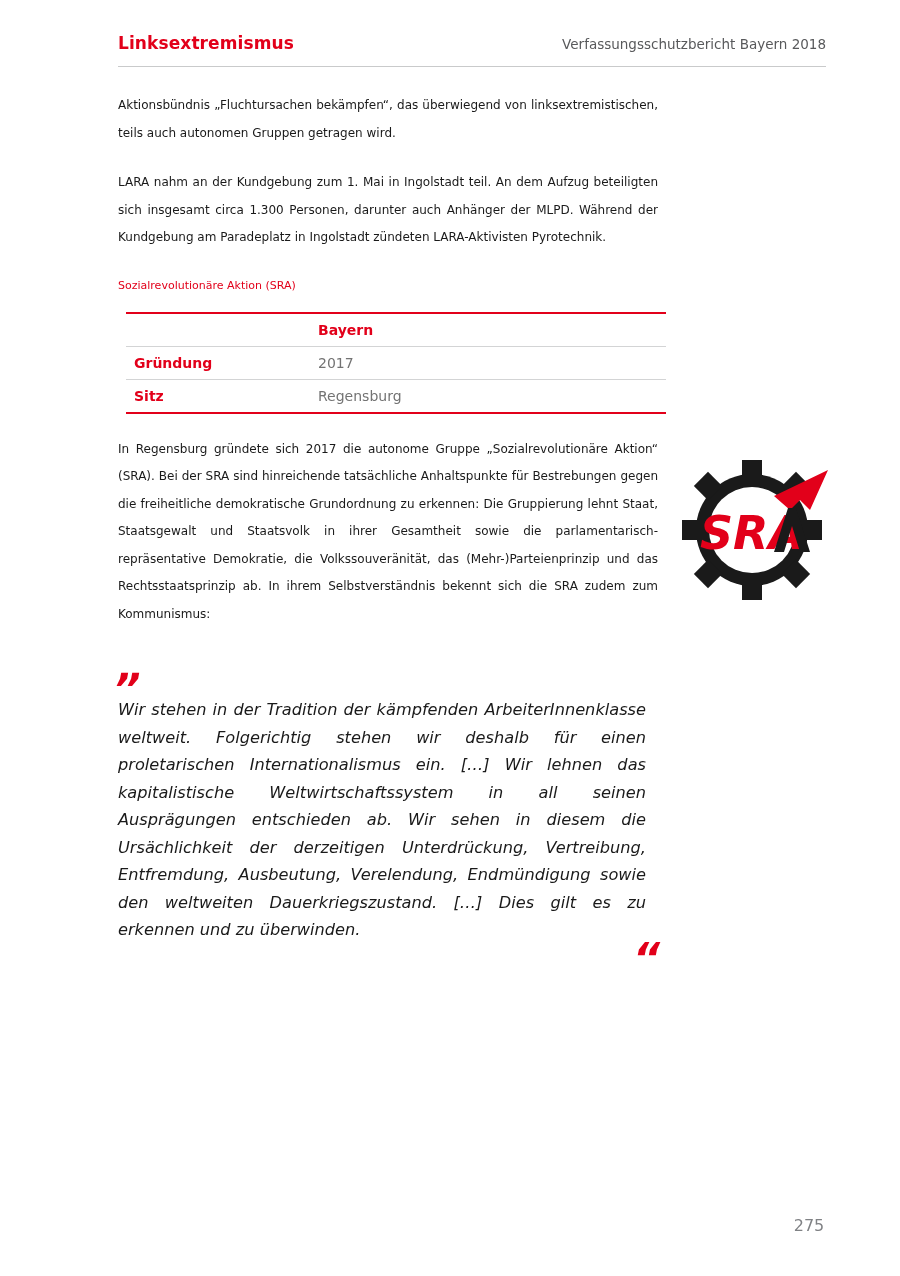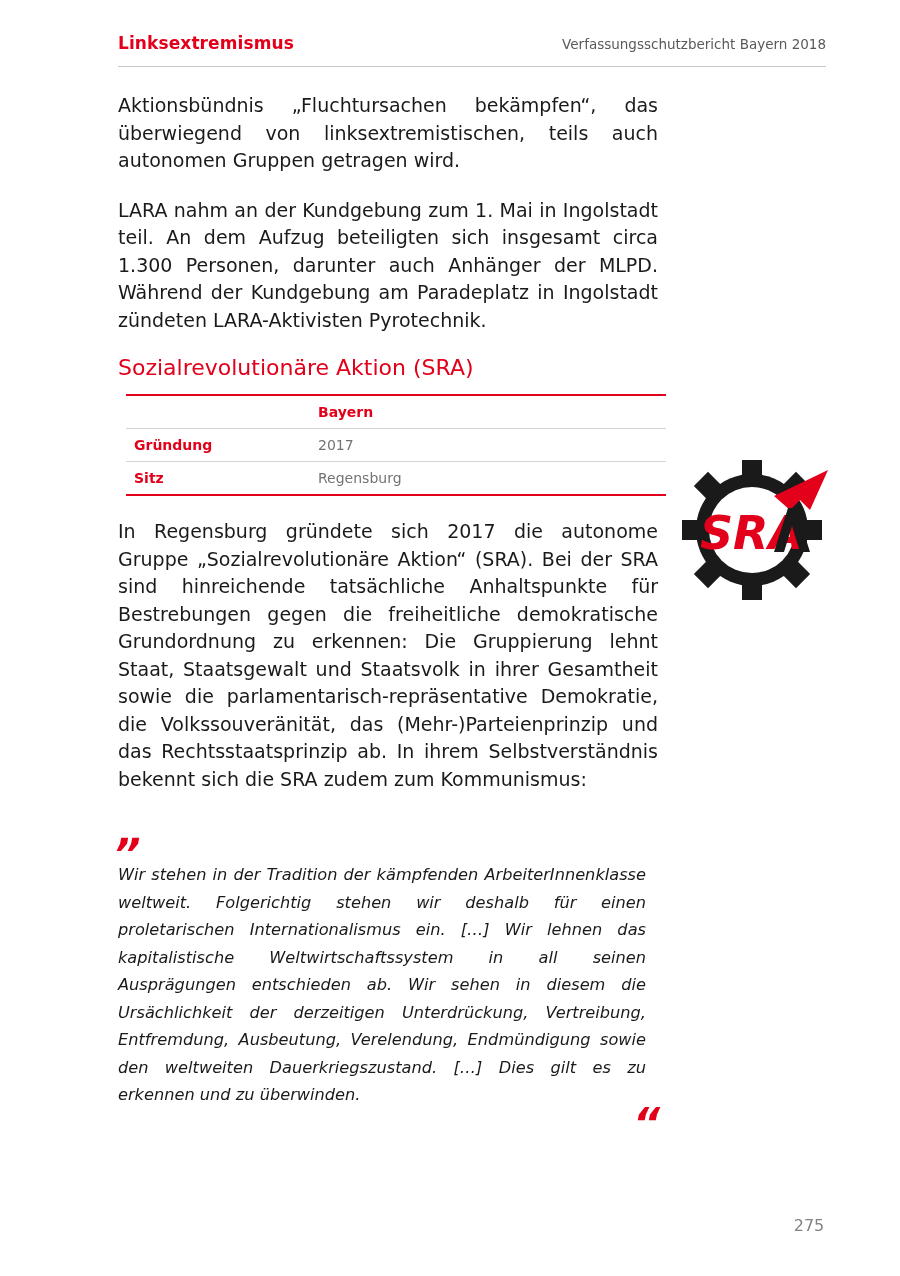--- a/index.html
+++ b/index.html
@@ -54,31 +54,31 @@
 
   
   .content {
     position: absolute;
     top: 92px;
     left: 118px;
     width: 540px;
   }
   p.body {
     margin: 0 0 22px 0;
-    font-size: 19px;
+    font-size: 12px;
     line-height: 27.5px;
     text-align: justify;
     color: #1a1a1a;
     hyphens: manual;
   }
   p.body:last-child { margin-bottom: 0; }
 
   .subhead {
     color: #e2001a;
-    font-size: 22px;
+    font-size: 11px;
     font-weight: normal;
     margin: 8px 0 14px 0;
     line-height: 24px;
   }
 
   
   .info-table {
     width: 540px;
     border-collapse: collapse;
     border-top: 2px solid #e2001a;

